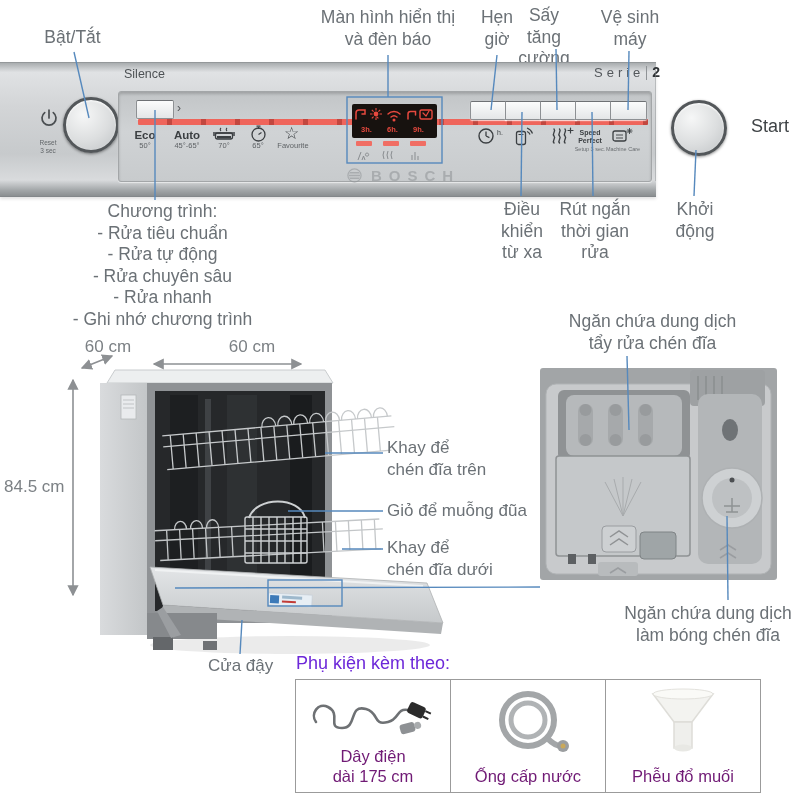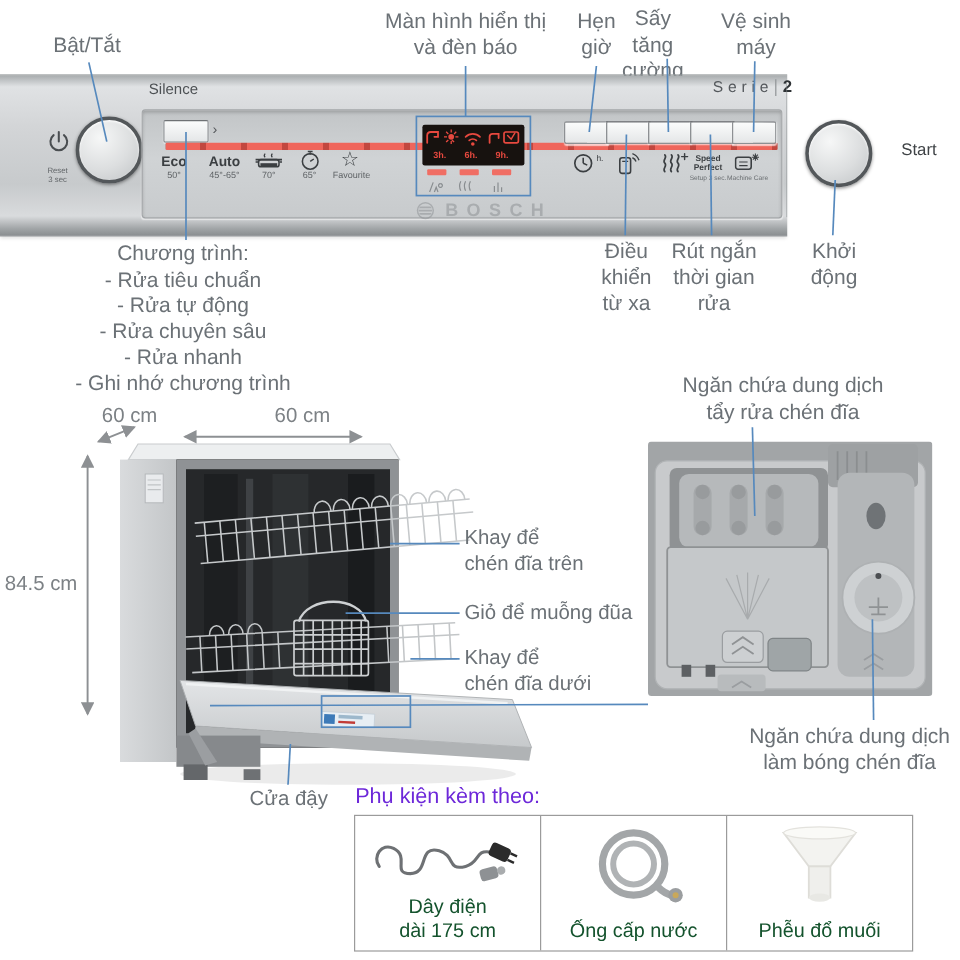--- a/index.html
+++ b/index.html
@@ -33,21 +33,21 @@
   .ind-bar{position:absolute;top:78px;width:16px;height:5px;background:#f06e64;border-radius:1px;}
   .fn-small{position:absolute;font-size:5.5px;color:#6a6e71;text-align:center;}
   .fn-bold{position:absolute;font-size:7px;font-weight:bold;color:#3b3f42;line-height:7.5px;text-align:center;}
   
   #acc-table{position:absolute;left:295px;top:679px;width:464px;height:112px;display:flex;
     border:1px solid #9b9b9b;background:#fff;}
   .acc-cell{flex:1;border-right:1px solid #9b9b9b;display:flex;flex-direction:column;
     align-items:center;justify-content:flex-end;padding-bottom:6px;position:relative;}
   .acc-cell:last-child{border-right:none;}
   .acc-img{position:absolute;top:6px;left:0;right:0;display:flex;justify-content:center;}
-  .acc-label{color:#14532d;font-size:16.5px;line-height:20px;text-align:center;}
+  .acc-label{color:#701a75;font-size:16.5px;line-height:20px;text-align:center;}
 </style>
 </head>
 <body>
 
 <div id="stage">
 
   <div class="lbl" style="left:30px;top:27px;width:85px;">Bật/Tắt</div>
   <div class="lbl" style="left:305px;top:7px;width:166px;">
     <div>Màn hình hiển thị</div>
     <div>và đèn báo</div>
@@ -176,37 +176,37 @@
 
     <svg class="abs" style="left:612px;top:64px;" width="22" height="16" viewBox="0 0 22 16">
       <rect x="1" y="4" width="13" height="10" rx="2" stroke="#3b3f42" stroke-width="1.3" fill="none"></rect>
       <path d="M4,11 h7 M4,8 h7" stroke="#3b3f42" stroke-width="0.9"></path>
       <path d="M17.5,1 v6 M14.5,4 h6 M15.4,1.9 l4.2,4.2 M19.6,1.9 l-4.2,4.2" stroke="#3b3f42" stroke-width="0.9"></path>
     </svg>
     <div class="fn-small" style="left:598px;top:83px;width:50px;">Machine Care</div>
 
     <div class="abs" style="left:655px;top:6px;width:1px;height:112px;background:rgba(140,144,147,.45);"></div>
     <div class="round-btn" style="left:671px;top:37px;"></div>
-    <div class="abs" style="left:751px;top:53px;font-size:14px;color:#3f4346;">Start</div>
+    <div class="abs" style="left:751px;top:53px;font-size:18px;color:#3f4346;">Start</div>
 
     <div class="abs" style="left:346px;top:104px;display:flex;align-items:flex-start;opacity:.55;">
       <svg width="17" height="17" viewBox="0 0 17 17">
         <clipPath id="bc">
             <circle cx="8.5" cy="8.5" r="5.6"></circle>
           </clipPath>
         <circle cx="8.5" cy="8.5" r="6.6" stroke="#8f9396" stroke-width="1.2" fill="none"></circle>
         <g clip-path="url(#bc)" stroke="#8f9396" stroke-width="1.4">
           <path d="M2,5.8 H15 M2,8.5 H15 M2,11.2 H15"></path>
         </g>
       </svg>
       <span style="font-size:15px;font-weight:bold;color:#8f9396;letter-spacing:7px;margin-left:8px;">BOSCH</span>
     </div>
   </div>
 
-  <div class="lbl" style="left:35px;top:201px;width:235px;">
+  <div class="lbl" style="left:45px;top:201px;width:235px;">
     <div>Chương trình:</div>
     <div>- Rửa tiêu chuẩn</div>
     <div>- Rửa tự động</div>
     <div>- Rửa chuyên sâu</div>
     <div>- Rửa nhanh</div>
     <div>- Ghi nhớ chương trình</div>
   </div>
   <div class="lbl" style="left:490px;top:199px;width:64px;">
     <div>Điều</div>
     <div>khiển</div>

